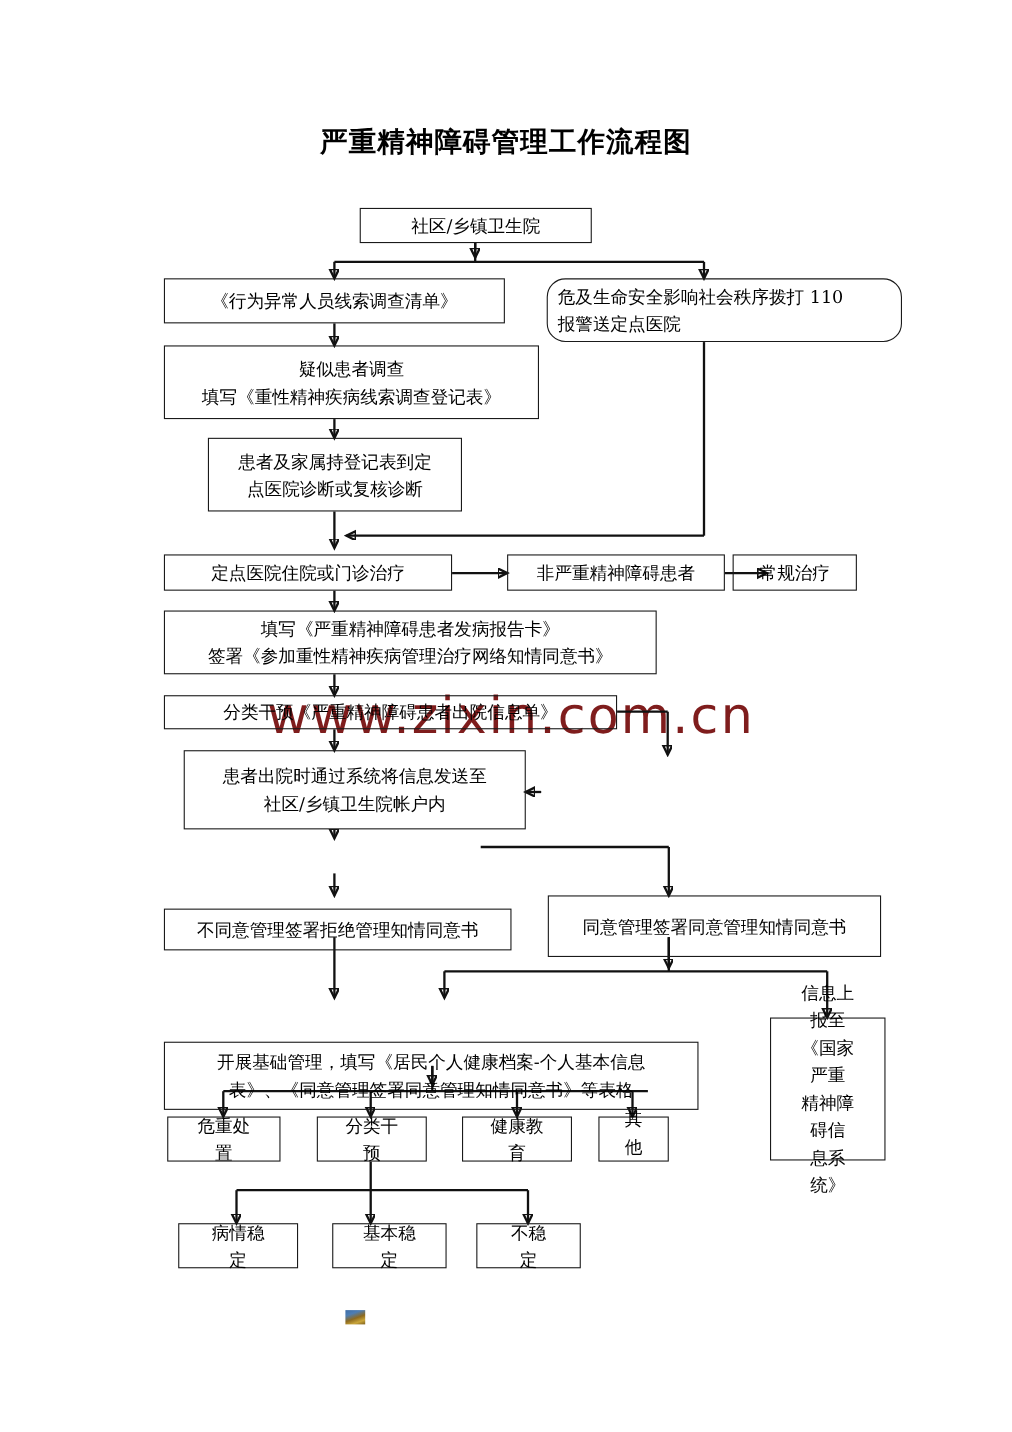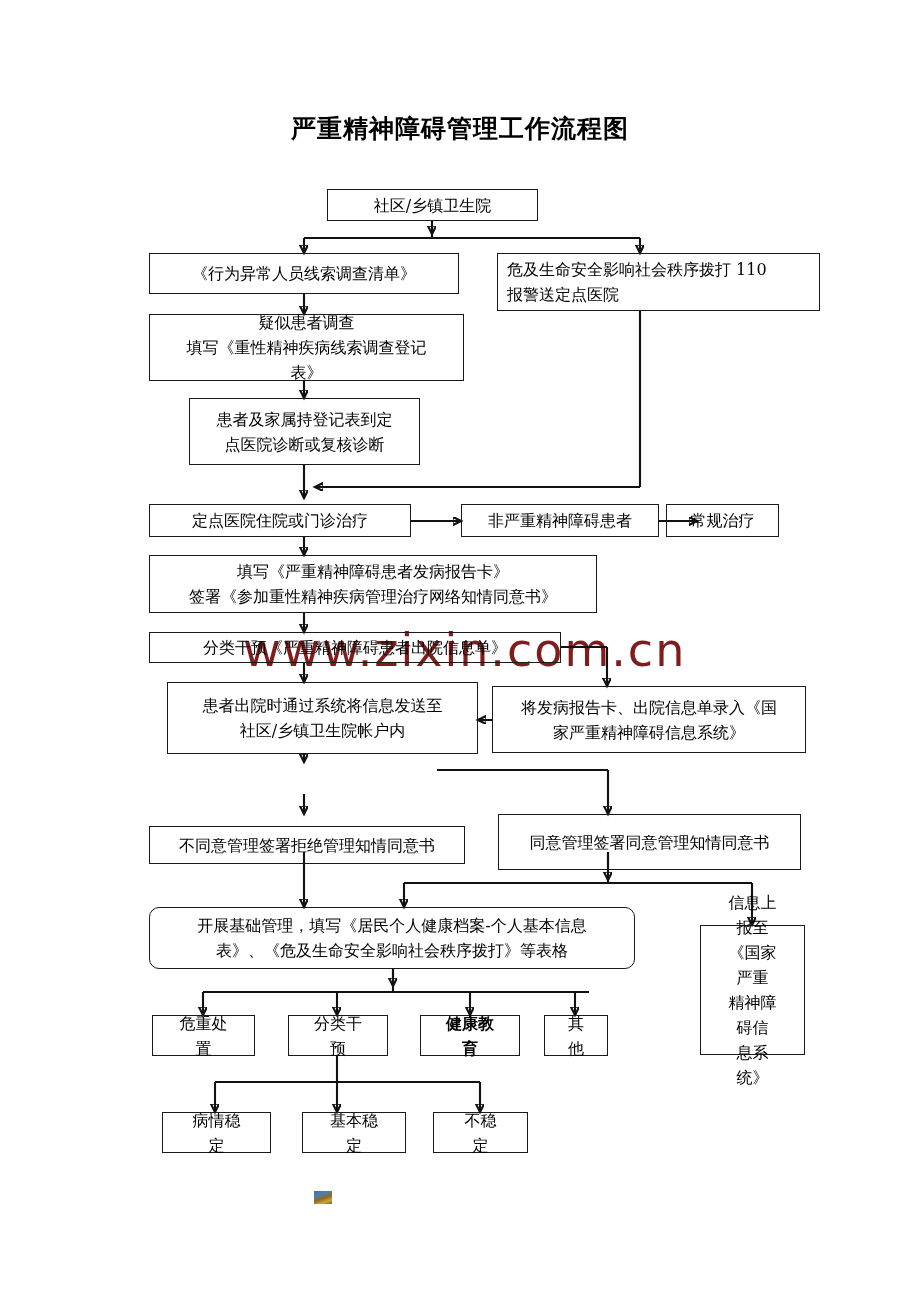--- a/index.html
+++ b/index.html
@@ -168,28 +168,28 @@
         <span class="l">社区/乡镇卫生院</span>
       </span>
   </div>
 
   <div class="node" style="left:149px; top:239px; width:310px; height:41px;">
     <span class="txt">
         <span class="l">《行为异常人员线索调查清单》</span>
       </span>
   </div>
 
-  <div class="node tl" style="left:497px; top:239px; width:323px; height:58px;">
+  <div class="node tl" style="left:497px; top:239px; width:323px; height:58px;border-radius:17px;">
     <span class="txt">
       <span class="l">危及生命安全影响社会秩序拨打 110</span>
       <span class="l">报警送定点医院</span>
     </span>
   </div>
 
-  <div class="node" style="left:149px; top:300px; width:315px; height:67px;">
+  <div class="node" style="left:149px; top:300px; width:341px; height:67px;">
     <span class="txt">
       <span class="l">疑似患者调查</span>
       <span class="l">填写《重性精神疾病线索调查登记表》</span>
     </span>
   </div>
 
   <div class="node" style="left:189px; top:384px; width:231px; height:67px;">
     <span class="txt">
       <span class="l">患者及家属持登记表到定</span>
       <span class="l">点医院诊断或复核诊断</span>
@@ -227,44 +227,38 @@
       </span>
   </div>
 
   <div class="node" style="left:167px; top:668px; width:311px; height:72px;">
     <span class="txt">
       <span class="l">患者出院时通过系统将信息发送至</span>
       <span class="l">社区/乡镇卫生院帐户内</span>
     </span>
   </div>
 
-  <div class="node" style="left:492px; top:672px; width:314px; height:67px;">
-    <span class="txt">
-      <span class="l">将发病报告卡、出院信息单录入《国</span>
-      <span class="l">家严重精神障碍信息系统》</span>
-    </span>
-  </div>
 
 
   <div class="node" style="left:149px; top:812px; width:316px; height:38px;">
     <span class="txt">
         <span class="l">不同意管理签署拒绝管理知情同意书</span>
       </span>
   </div>
 
   <div class="node" style="left:498px; top:800px; width:303px; height:56px;">
     <span class="txt">
         <span class="l">同意管理签署同意管理知情同意书</span>
       </span>
   </div>
 
-  <div class="node" style="left:149px; top:893px; width:486px; height:62px;border-radius:10px;">
+  <div class="node" style="left:149px; top:933px; width:486px; height:62px;">
     <span class="txt">
       <span class="l">开展基础管理，填写《居民个人健康档案-个人基本信息</span>
-      <span class="l">表》、《危及生命安全影响社会秩序拨打》等表格</span>
+      <span class="l">表》、《同意管理签署同意管理知情同意书》等表格</span>
     </span>
   </div>
 
   <div class="node" style="left:700px; top:911px; width:105px; height:130px;">
     <span class="txt">
       <span class="l">信息上报至</span>
       <span class="l">《国家严重</span>
       <span class="l">精神障碍信</span>
       <span class="l">息系统》</span>
     </span>
@@ -275,27 +269,27 @@
         <span class="l">危重处置</span>
       </span>
   </div>
 
   <div class="node" style="left:288px; top:1001px; width:100px; height:41px;">
     <span class="txt">
         <span class="l">分类干预</span>
       </span>
   </div>
 
-  <div class="node" style="left:420px; top:1001px; width:100px; height:41px;font-weight:bold;">
+  <div class="node" style="left:420px; top:1001px; width:100px; height:41px;">
     <span class="txt">
         <span class="l">健康教育</span>
       </span>
   </div>
 
-  <div class="node" style="left:544px; top:1001px; width:64px; height:41px;">
+  <div class="node" style="left:544px; top:1001px; width:64px; height:41px;align-items:flex-end;">
     <span class="txt">
         <span class="l">其他</span>
       </span>
   </div>
 
   <div class="node" style="left:162px; top:1098px; width:109px; height:41px;">
     <span class="txt">
         <span class="l">病情稳定</span>
       </span>
   </div>

